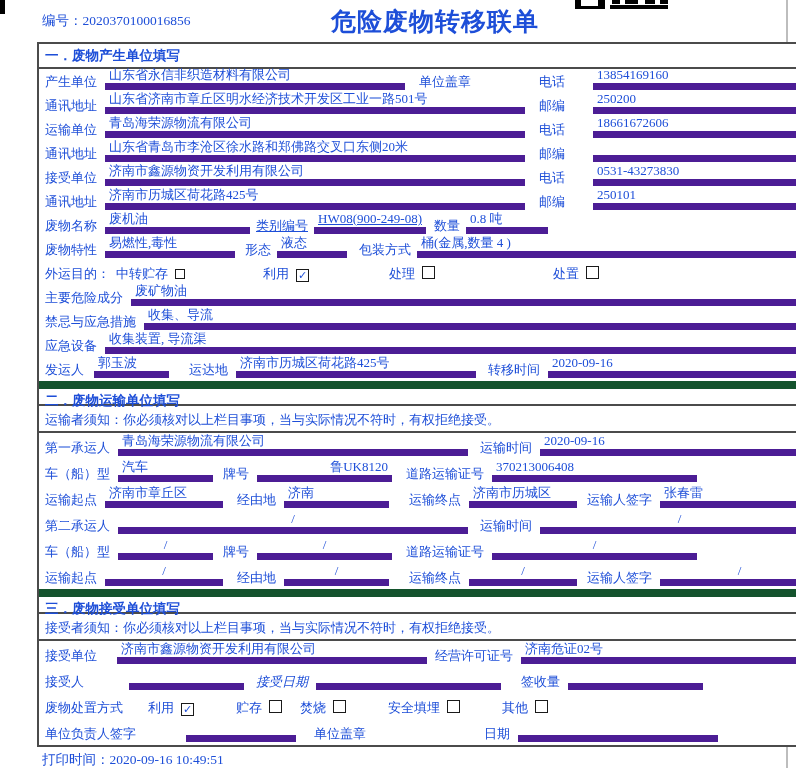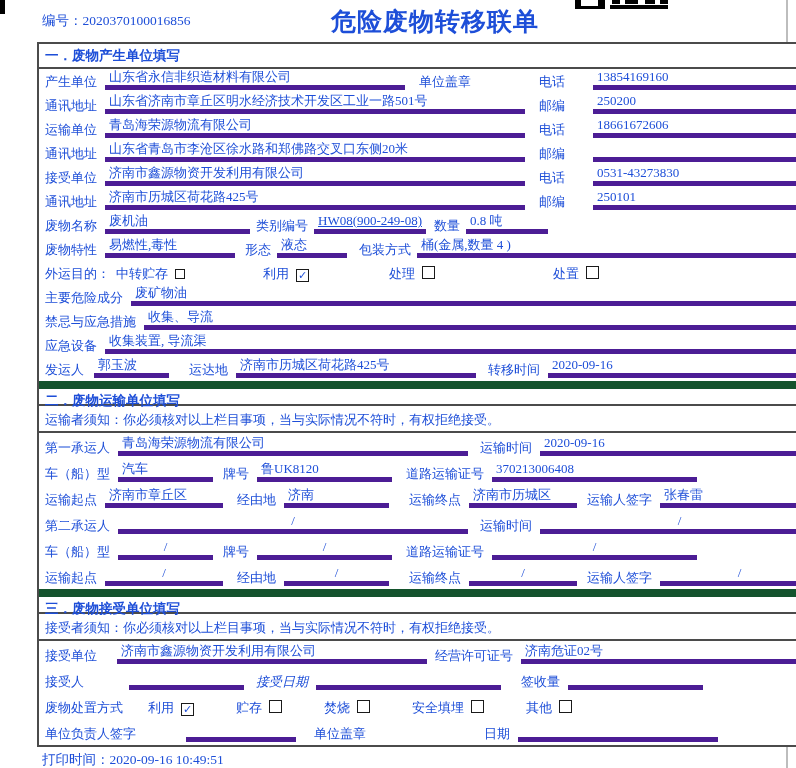--- a/index.html
+++ b/index.html
@@ -15,21 +15,21 @@
   #qr{position:absolute;left:575px;top:0;width:93px;height:9px;}
   #qr div{position:absolute;background:#000;}
   
   #form-table{position:absolute;left:37px;top:42px;width:788px;border:2px solid #4b4b4b;box-sizing:border-box;background:#fff;}
   .sec-h{height:25px;line-height:22px;padding:1px 0 0 6px;font-weight:bold;font-size:13.5px;
          border-bottom:2px solid #4b4b4b;box-sizing:border-box;white-space:nowrap;}
   .sec-h.bt{border-top:8px solid #14532d;}
   .row{display:flex;align-items:flex-end;padding:0 4px 3px 6px;position:relative;box-sizing:border-box;white-space:nowrap;}
   .row.note{border-bottom:2px solid #4b4b4b;}
   .lbl{line-height:17px;white-space:pre;}
-  .val{line-height:17px;border-bottom:5px solid #4c1d95;margin-left:8px;padding:0 4px;
+  .val{line-height:17px;border-bottom:7px solid #4c1d95;margin-left:8px;padding:0 4px;
        white-space:nowrap;box-sizing:border-box;min-height:17px;}
   .val.grow{flex:1;}
   .val.ctr{text-align:center;}
   .rlab{position:absolute;left:500px;bottom:3px;}
   .rval{position:absolute;left:543px;right:3px;bottom:3px;margin-left:11px;}
   .chk{line-height:17px;display:inline-block;}
   .cb{display:inline-block;width:11px;height:11px;border:1.5px solid #1a1a1a;margin-left:7px;
       line-height:11px;font-size:11px;text-align:center;vertical-align:-1px;font-family:"DejaVu Sans",sans-serif;}
   .cb.sm{width:8px;height:8px;vertical-align:-1px;}
 </style>
@@ -88,21 +88,21 @@
       </div>
       <div class="row" style="height: 24px;">
         <span class="lbl">通讯地址</span>
         <span class="val" style="min-width: 420px;">济南市历城区荷花路425号</span>
         <span class="lbl rlab">邮编</span>
         <span class="val rval">250101</span>
       </div>
       <div class="row" style="height: 24px;">
         <span class="lbl">废物名称</span>
         <span class="val" style="min-width: 145px;">废机油</span>
-        <span class="lbl" style="margin-left: 6px;">类别编号</span>
+        <span class="lbl" style="margin-left: 6px; text-decoration: underline;">类别编号</span>
         <span class="val" style="min-width: 110px; margin-left: 6px; text-decoration: underline;">HW08(900-249-08)</span>
         <span class="lbl" style="margin-left: 8px;">数量</span>
         <span class="val" style="min-width: 82px; margin-left: 6px;">0.8 吨</span>
       </div>
       <div class="row" style="height: 24px;">
         <span class="lbl">废物特性</span>
         <span class="val" style="min-width: 130px;">易燃性,毒性</span>
         <span class="lbl" style="margin-left: 10px;">形态</span>
         <span class="val" style="min-width: 70px; margin-left: 6px;">液态</span>
         <span class="lbl" style="margin-left: 12px;">包装方式</span>
@@ -142,21 +142,21 @@
       <div class="row" style="height: 26px;">
         <span class="lbl">第一承运人</span>
         <span class="val" style="min-width: 350px;">青岛海荣源物流有限公司</span>
         <span class="lbl" style="margin-left: 12px;">运输时间</span>
         <span class="val grow">2020-09-16</span>
       </div>
       <div class="row" style="height: 26px;">
         <span class="lbl">车（船）型</span>
         <span class="val" style="min-width: 95px;">汽车</span>
         <span class="lbl" style="margin-left: 10px;">牌号</span>
-        <span class="val" style="min-width: 135px;">鲁UK8120</span>
+        <span class="val" style="min-width: 135px; text-align: right;">鲁UK8120</span>
         <span class="lbl" style="margin-left: 14px;">道路运输证号</span>
         <span class="val" style="min-width: 205px;">370213006408</span>
       </div>
       <div class="row" style="height: 26px;">
         <span class="lbl">运输起点</span>
         <span class="val" style="min-width: 118px;">济南市章丘区</span>
         <span class="lbl" style="margin-left: 14px;">经由地</span>
         <span class="val" style="min-width: 105px;">济南</span>
         <span class="lbl" style="margin-left: 20px;">运输终点</span>
         <span class="val" style="min-width: 108px;">济南市历城区</span>
@@ -202,21 +202,21 @@
         <span class="val" style="min-width: 115px; margin-left: 45px;"></span>
         <span class="lbl" style="margin-left: 12px; font-style: italic;">接受日期</span>
         <span class="val" style="min-width: 185px;"></span>
         <span class="lbl" style="margin-left: 20px;">签收量</span>
         <span class="val" style="min-width: 135px;"></span>
       </div>
       <div class="row" style="height: 26px;">
         <span class="lbl">废物处置方式</span>
         <span class="chk" style="margin-left: 25px;"><span class="lbl">利用</span><span class="cb">✓</span></span>
         <span class="chk" style="margin-left: 42px;"><span class="lbl">贮存</span><span class="cb"></span></span>
-        <span class="chk" style="margin-left: 42px;"><span class="lbl">焚烧</span><span class="cb"></span></span>
+        <span class="chk" style="margin-left: 18px;"><span class="lbl">焚烧</span><span class="cb"></span></span>
         <span class="chk" style="margin-left: 42px;"><span class="lbl">安全填埋</span><span class="cb"></span></span>
         <span class="chk" style="margin-left: 42px;"><span class="lbl">其他</span><span class="cb"></span></span>
       </div>
       <div class="row" style="height: 26px;">
         <span class="lbl">单位负责人签字</span>
         <span class="val" style="min-width: 110px; margin-left: 50px;"></span>
         <span class="lbl" style="margin-left: 18px;">单位盖章</span>
         <span class="lbl" style="margin-left: 118px;">日期</span>
         <span class="val" style="min-width: 200px;"></span>
       </div>

